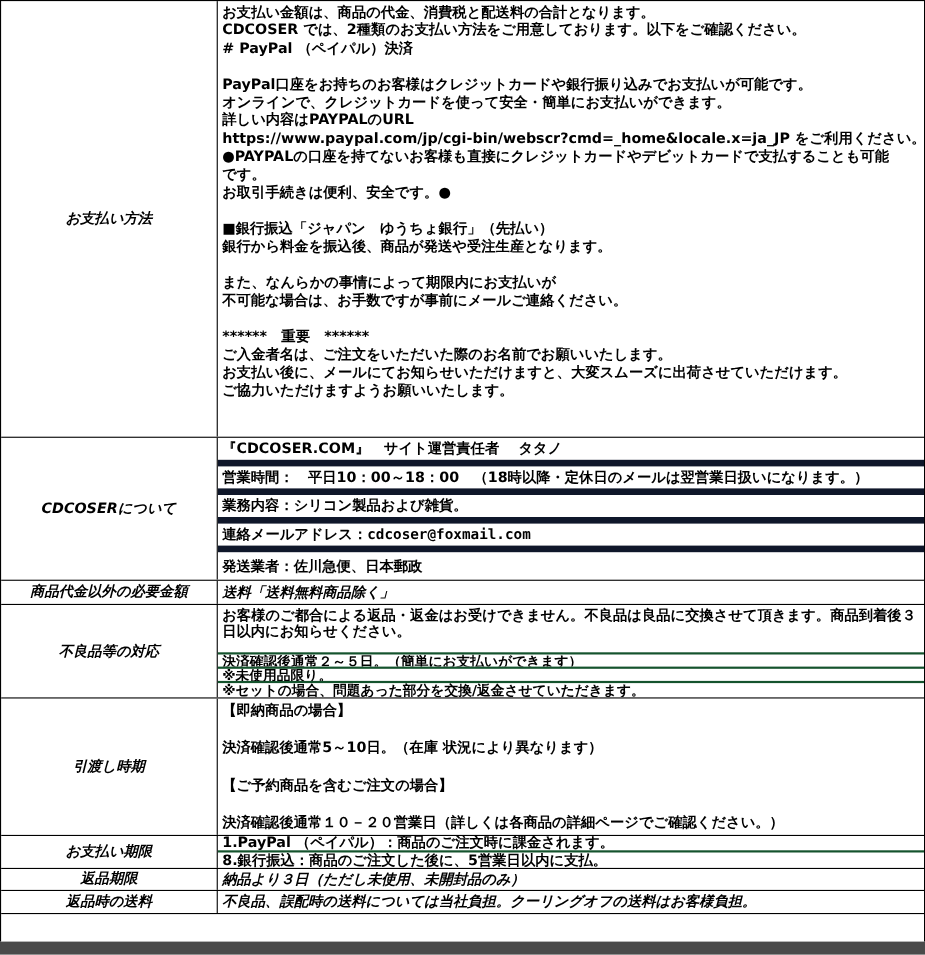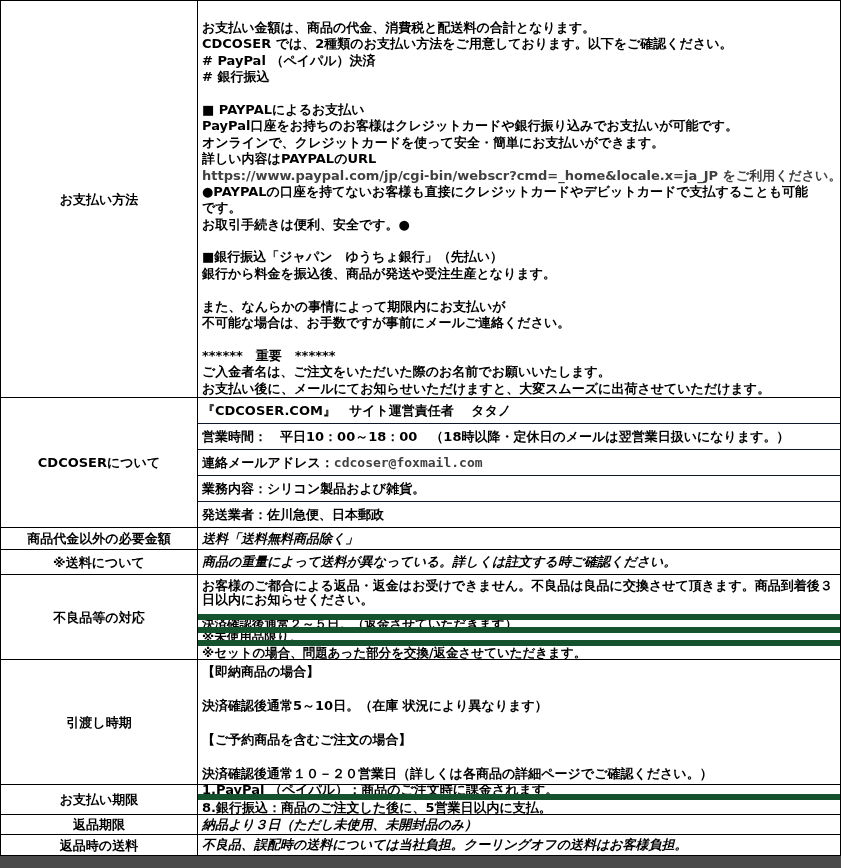--- a/index.html
+++ b/index.html
@@ -19,78 +19,77 @@
   }
   .row { display:flex; border-bottom:1px solid #000; overflow:hidden; width:100%; }
   .hcell {
     flex:0 0 197px; width:197px;
     border-right:1px solid #000;
     display:flex; align-items:center; justify-content:center;
     text-align:center;
     font-weight:bold; font-size:13px;
     padding:2px; line-height:15px;
     overflow:hidden;
+    font-style:italic;
   }
   .ccell { flex:1 1 auto; overflow:hidden; font-size:13px; font-weight:bold; }
 
   
   .row-payment { height:397px; }
   .row-about { height:130px; }
   .row-extra { height:22px; }
   .row-shipnote { height:25px; }
   .row-defective { height:85px; }
   .row-delivery { height:125px; }
   .row-deadline { height:30px; }
   .row-retdeadline { height:20px; }
   .row-retshipping { height:21px;justify-content:center; }
 
-  .pad-lines { padding:3px 4px 0 4px;margin-top:16px; }
+  .pad-lines { padding:3px 4px 0 4px; }
   .pline { height:16.4px; line-height:16.4px; white-space:nowrap; overflow:visible; }
 
   .subrow {
     height:26px; display:flex; align-items:center;
-    padding:0 4px; border-bottom:1px solid #0f172a;
+    padding:0 4px; border-bottom:6px solid #0f172a;
     overflow:hidden; white-space:nowrap;
   }
   .subrow:last-child { border-bottom:none; }
 
   .subrow-tight {
-    padding:0 4px; border-bottom:6px solid #14532d;
+    padding:0 4px; border-bottom:2px solid #14532d;
     overflow:hidden; line-height:13px; font-size:12.5px;
   }
   .subrow-tight:last-child { border-bottom:none;text-align:right; }
   .sub-defect-1 { height:45px; line-height:14px; font-size:13px; padding-top:4px; }
   .sub-defect-s { height:13px; display:flex; align-items:center; }
   .sub-dl { height:15px; display:flex; align-items:center; font-size:13px; line-height:14px; }
 
   .single { display:flex; align-items:center; padding:0 4px; height:100%; white-space:nowrap; overflow:hidden;font-style:italic; }
 
   .dline { height:17px; line-height:17px; white-space:nowrap; }
   .pad-dlines { padding:3px 4px 0 4px; }
 
   .mono { font-family:"DejaVu Sans Mono", monospace; }
-  .linklike { color:#404040; text-decoration:none; cursor:pointer; }
+  .linklike { color:#000000; text-decoration:none; cursor:pointer; }
 
   .bottom-bar { width:841px; height:12px; background:#4a4a4a; }
 </style>
 </head>
 <body>
 
 <div class="info-table">
 
   <div class="row row-payment">
     <div class="hcell">お支払い方法</div>
     <div class="ccell">
       <div class="pad-lines">
         <div class="pline">お支払い金額は、商品の代金、消費税と配送料の合計となります。</div>
         <div class="pline">CDCOSER では、2種類のお支払い方法をご用意しております。以下をご確認ください。</div>
         <div class="pline"># PayPal （ペイパル）決済</div>
-        <div class="pline"># 銀行振込</div>
         <div class="pline"></div>
-        <div class="pline">■ PAYPALによるお支払い</div>
         <div class="pline">PayPal口座をお持ちのお客様はクレジットカードや銀行振り込みでお支払いが可能です。</div>
         <div class="pline">オンラインで、クレジットカードを使って安全・簡単にお支払いができます。</div>
         <div class="pline">詳しい内容はPAYPALのURL</div>
         <div class="pline linklike">https://www.paypal.com/jp/cgi-bin/webscr?cmd=_home&amp;locale.x=ja_JP をご利用ください。</div>
         <div class="pline">●PAYPALの口座を持てないお客様も直接にクレジットカードやデビットカードで支払することも可能</div>
         <div class="pline">です。</div>
         <div class="pline">お取引手続きは便利、安全です。●</div>
         <div class="pline"></div>
         <div class="pline">■銀行振込「ジャパン　ゆうちょ銀行」（先払い）</div>
         <div class="pline">銀行から料金を振込後、商品が発送や受注生産となります。</div>
@@ -104,48 +103,42 @@
         <div class="pline">ご協力いただけますようお願いいたします。</div>
       </div>
     </div>
   </div>
 
   <div class="row row-about">
     <div class="hcell">CDCOSERについて</div>
     <div class="ccell">
       <div class="subrow">『CDCOSER.COM』　サイト運営責任者　 タタノ</div>
       <div class="subrow">営業時間：　平日10：00～18：00　（18時以降・定休日のメールは翌営業日扱いになります。）</div>
+      <div class="subrow">業務内容：シリコン製品および雑貨。</div>
       <div class="subrow">
         <span>連絡メールアドレス：</span>
           <span class="mono linklike">cdcoser@foxmail.com</span>
       </div>
-      <div class="subrow">業務内容：シリコン製品および雑貨。</div>
       <div class="subrow">発送業者：佐川急便、日本郵政</div>
     </div>
   </div>
 
   <div class="row row-extra">
     <div class="hcell">商品代金以外の必要金額</div>
     <div class="ccell">
       <div class="single">送料「送料無料商品除く」</div>
     </div>
   </div>
 
-  <div class="row row-shipnote">
-    <div class="hcell">※送料について</div>
-    <div class="ccell">
-      <div class="single">商品の重量によって送料が異なっている。詳しくは註文する時ご確認ください。</div>
-    </div>
-  </div>
 
   <div class="row row-defective">
     <div class="hcell">不良品等の対応</div>
     <div class="ccell">
       <div class="subrow-tight sub-defect-1">お客様のご都合による返品・返金はお受けできません。不良品は良品に交換させて頂きます。商品到着後３日以内にお知らせください。</div>
-      <div class="subrow-tight sub-defect-s">決済確認後通常２～５日。（返金させていただきます）</div>
+      <div class="subrow-tight sub-defect-s">決済確認後通常２～５日。（簡単にお支払いができます）</div>
       <div class="subrow-tight sub-defect-s">※未使用品限り。</div>
       <div class="subrow-tight sub-defect-s">※セットの場合、問題あった部分を交換/返金させていただきます。</div>
     </div>
   </div>
 
   <div class="row row-delivery">
     <div class="hcell">引渡し時期</div>
     <div class="ccell">
       <div class="pad-dlines">
         <div class="dline">【即納商品の場合】</div>

